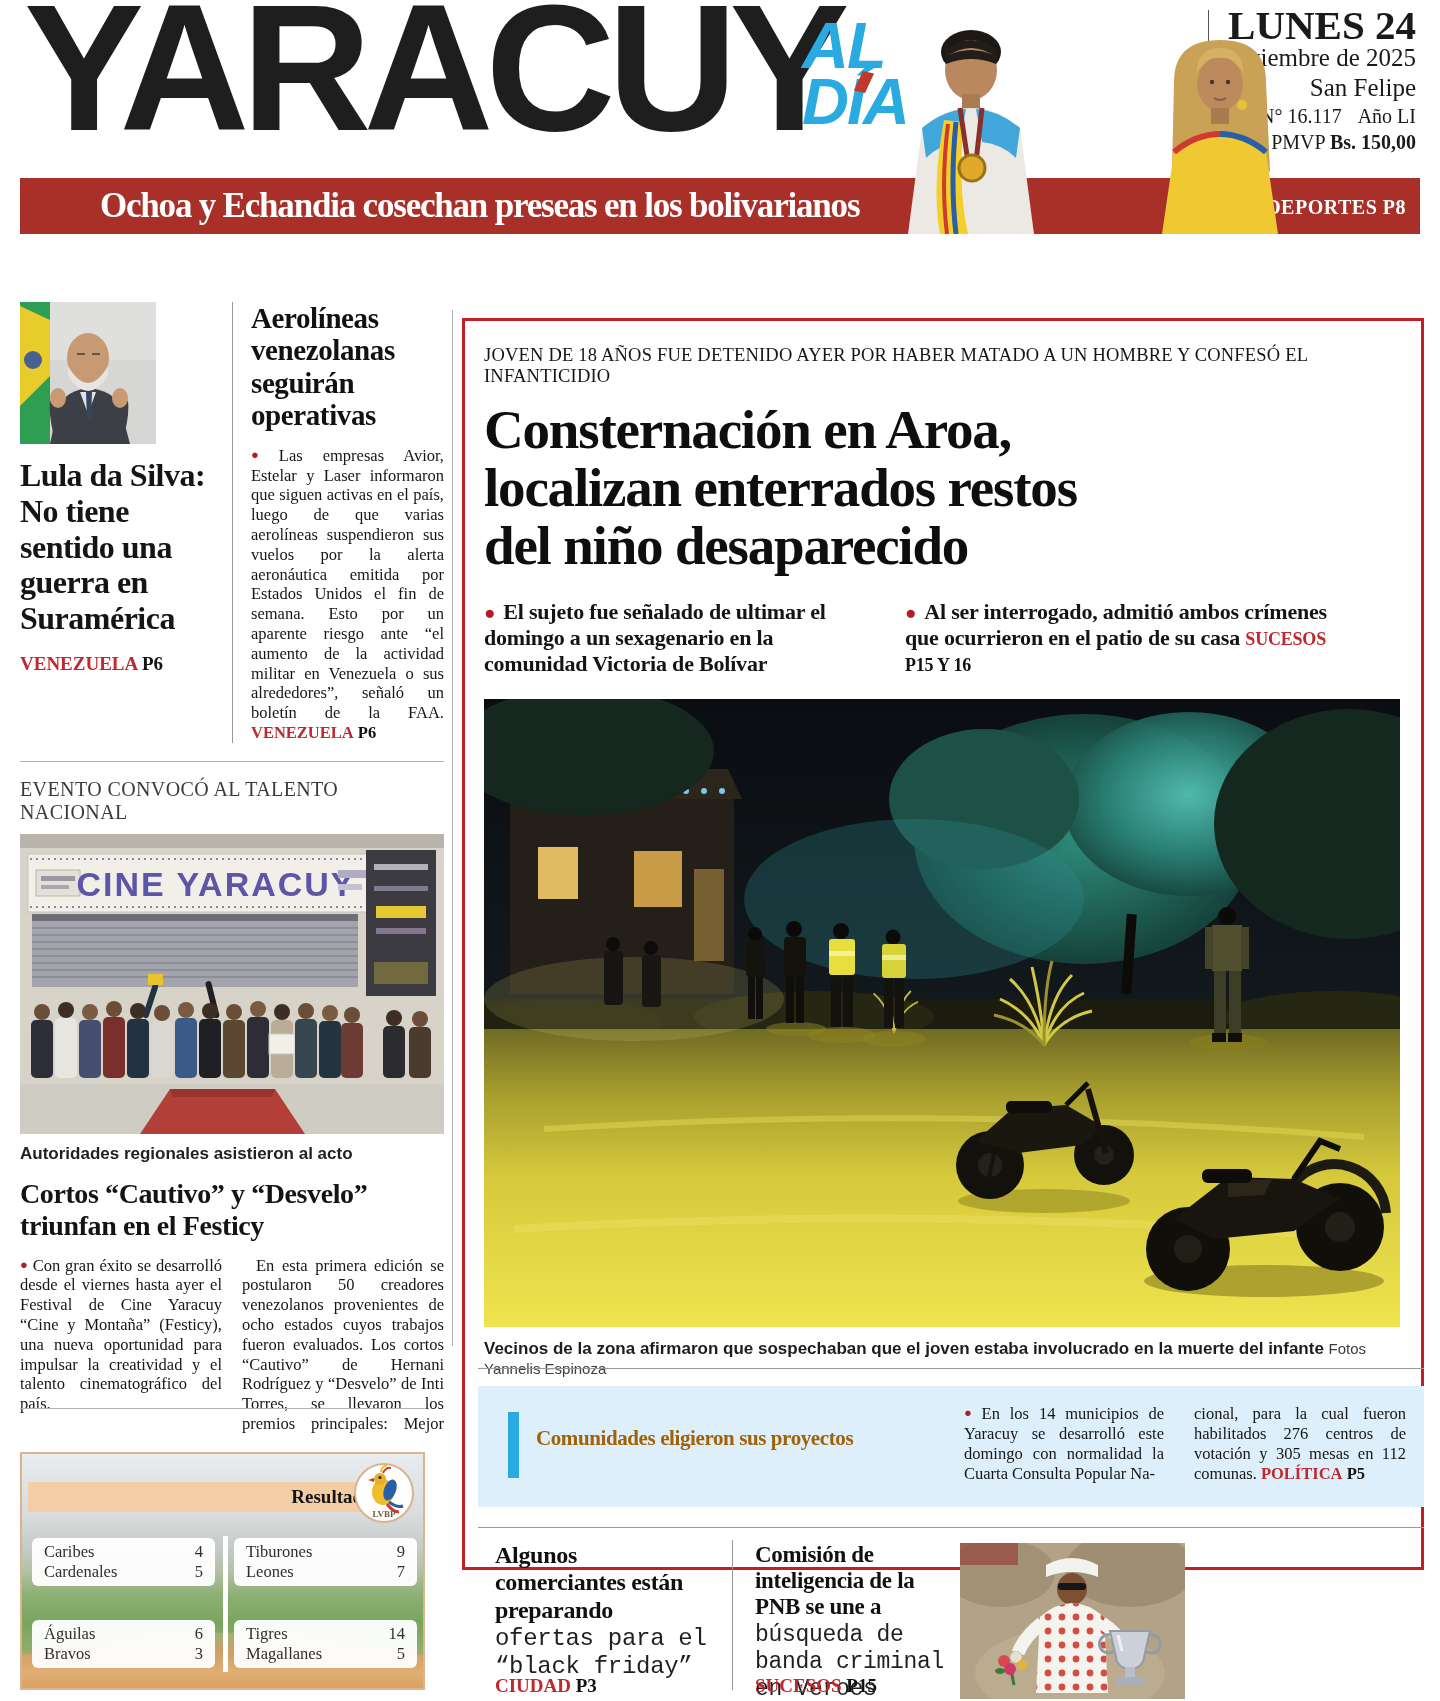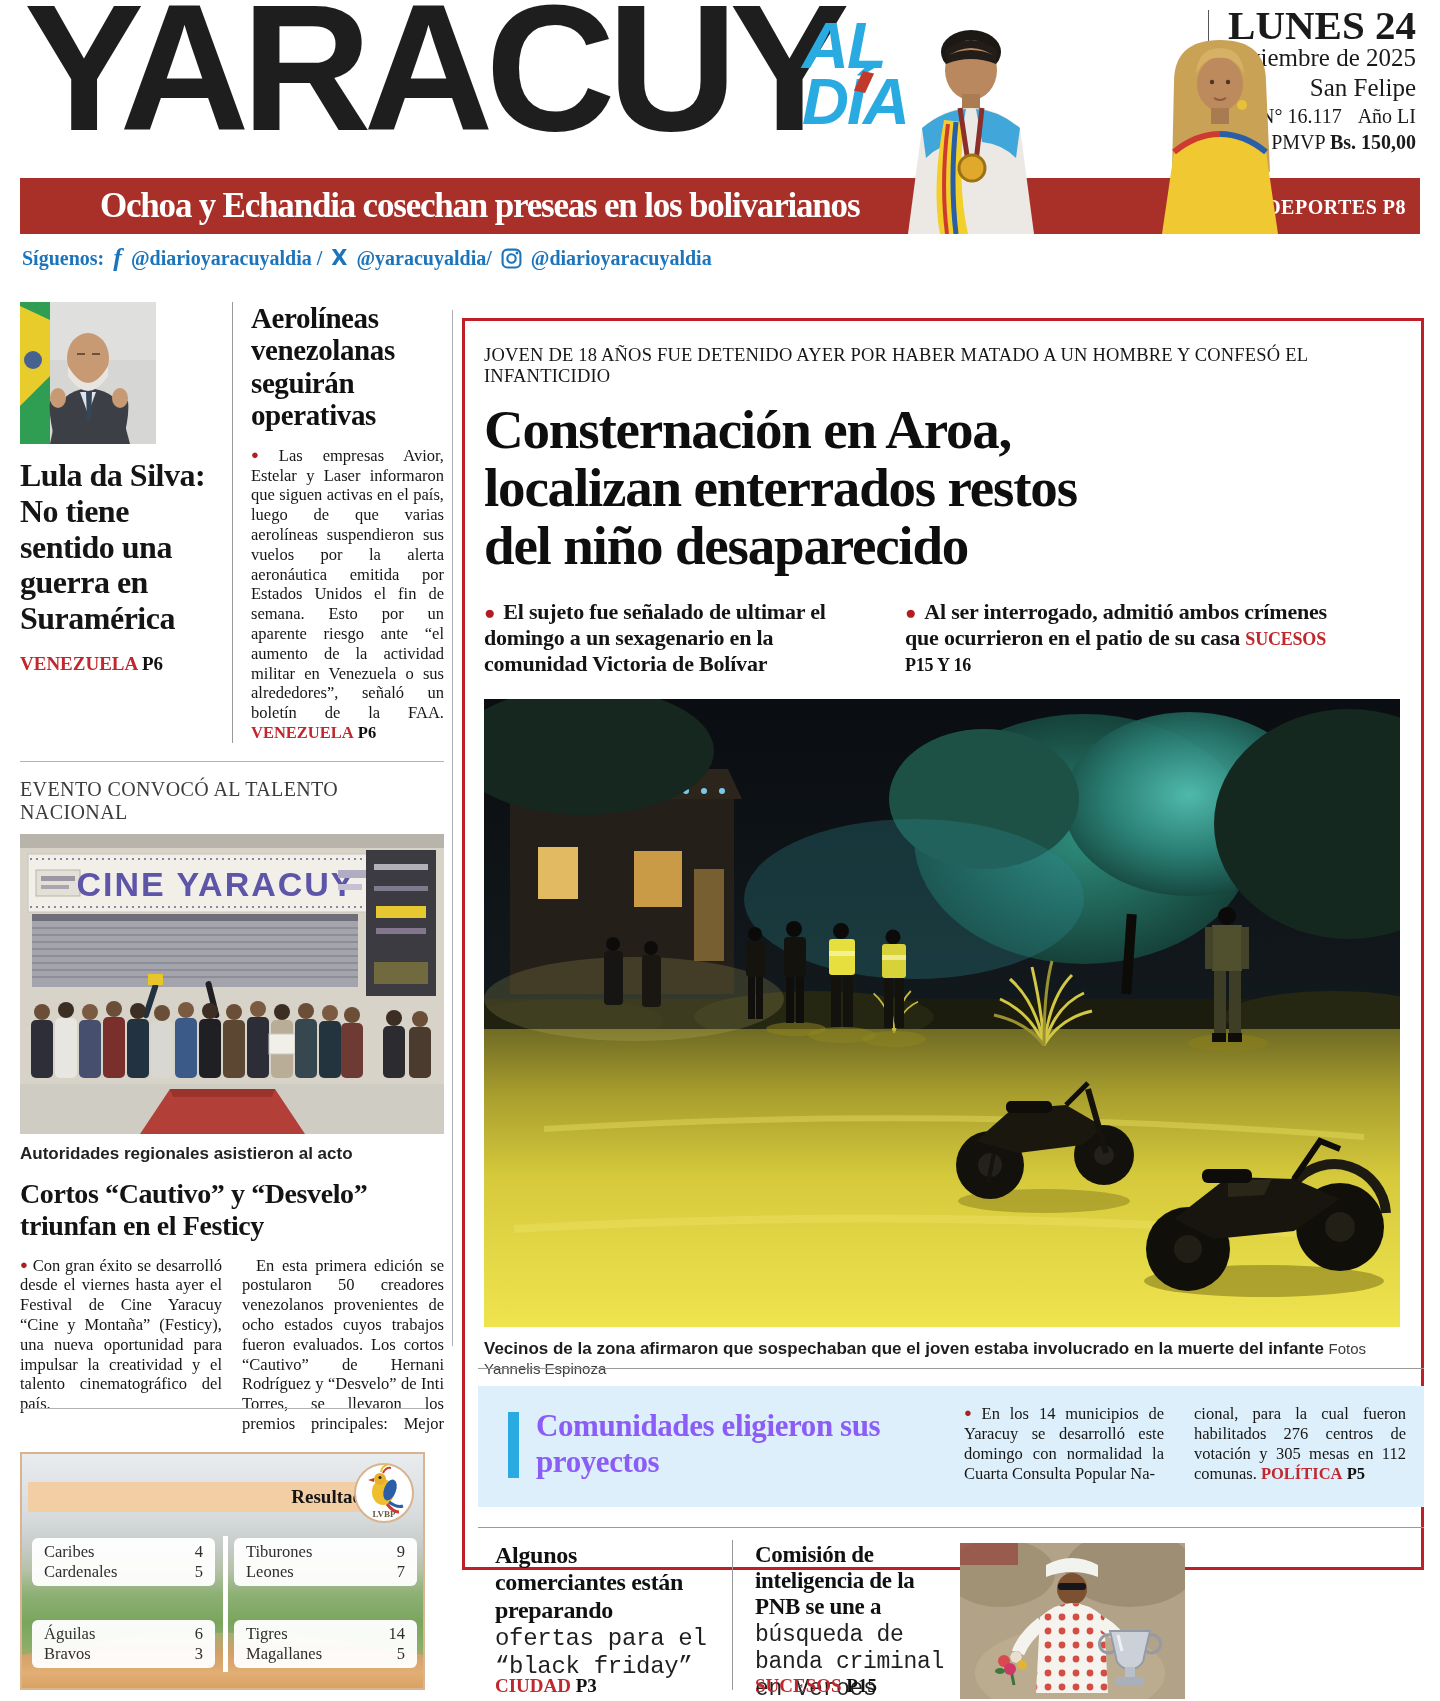--- a/index.html
+++ b/index.html
@@ -94,22 +94,22 @@
   .red-dot-lg { color:#b01e23; font-size:19px; margin-right:8px; }
   .sb .tag-section, .sb .tag-page { font-size:18px; }
   .story-photo { margin-top:22px; width:916px; height:628px; display:block; }
   .story-capline { margin-top:12px; font-family:"Liberation Sans", sans-serif; font-size:17px; color:#1d1d1d; }
   .story-credit { font-weight:normal; font-size:15px; color:#3c3c3c; }
 
   
   .hr-right1 { position:absolute; left:478px; top:1368px; width:946px; border-top:1px solid #9a9a9a; }
   .communities { position:absolute; left:478px; top:1386px; width:946px; height:121px; background:#ddeffa; }
   .comm-bar { position:absolute; left:30px; top:26px; width:11px; height:66px; background:#29abe2; }
-  .comm-headline { position:absolute; left:58px; top:22px; width:345px; font-weight:bold; font-size:31px;
-    line-height:1.16; letter-spacing:-0.4px; color:#8b5cf6; }
+  .comm-headline { position:absolute; left:58px; top:40px; width:345px; font-weight:bold; font-size:21px;
+    line-height:1.16; letter-spacing:-0.4px; color:#a16207; }
   .comm-col { position:absolute; top:18px; font-size:16.5px; line-height:1.22; text-align:justify; color:#161616; }
   .comm-col1 { left:486px; width:200px; }
   .comm-col2 { left:716px; width:212px; }
 
   
   .hr-right2 { position:absolute; left:478px; top:1527px; width:946px; border-top:1px solid #9a9a9a; }
   .briefs { position:absolute; left:478px; top:1540px; width:946px; height:161px; }
   .brief { position:absolute; top:2px; height:157px; }
   .brief-h { font-size:24px; line-height:1.14; letter-spacing:-0.3px; color:#101010; }
   .brief-h .b { font-weight:bold; }
@@ -175,35 +175,20 @@
     <path d="M306,222 L318,140 Q340,120 364,120 Q388,120 410,140 L422,222 Z" fill="#f0c832"></path>
     <path d="M318,140 Q340,122 364,122" stroke="#cf3a30" stroke-width="6" fill="none"></path>
     <path d="M364,122 Q388,122 410,140" stroke="#2a5fa8" stroke-width="6" fill="none"></path>
   </svg>
 
   <div class="banner">
     <div class="banner-headline">Ochoa y Echandia cosechan preseas en los bolivarianos</div>
     <div class="banner-tag">DEPORTES P8</div>
   </div>
 
-  <div class="social">
-    <span>Síguenos:</span>
-    <span class="soc-f">f</span>
-    <span>@diarioyaracuyaldia /</span>
-    <span class="soc-x">X</span>
-    <span>@yaracuyaldia/</span>
-    <span class="soc-ig">
-      <svg width="21" height="21" viewBox="0 0 20 20">
-          <rect x="1.5" y="1.5" width="17" height="17" rx="4.5" fill="none" stroke="#1c75bc" stroke-width="2"></rect>
-          <circle cx="10" cy="10" r="4" fill="none" stroke="#1c75bc" stroke-width="2"></circle>
-          <circle cx="15.2" cy="4.8" r="1.4" fill="#1c75bc"></circle>
-        </svg>
-    </span>
-    <span>@diarioyaracuyaldia</span>
-  </div>
 
   <div class="leftcol">
     <div class="toprow">
       <div class="lula">
         <svg class="lula-photo" viewBox="0 0 136 142">
           <rect width="136" height="142" fill="#d6d6d4"></rect>
           <rect width="136" height="58" fill="#dfdfdd"></rect>
           <rect x="0" y="0" width="30" height="142" fill="#2f9e52"></rect>
           <path d="M0,4 L30,18 L30,74 L0,104 Z" fill="#f2cf2a" opacity="0.95"></path>
           <circle cx="13" cy="58" r="9" fill="#2a4fa0" opacity="0.85"></circle>

